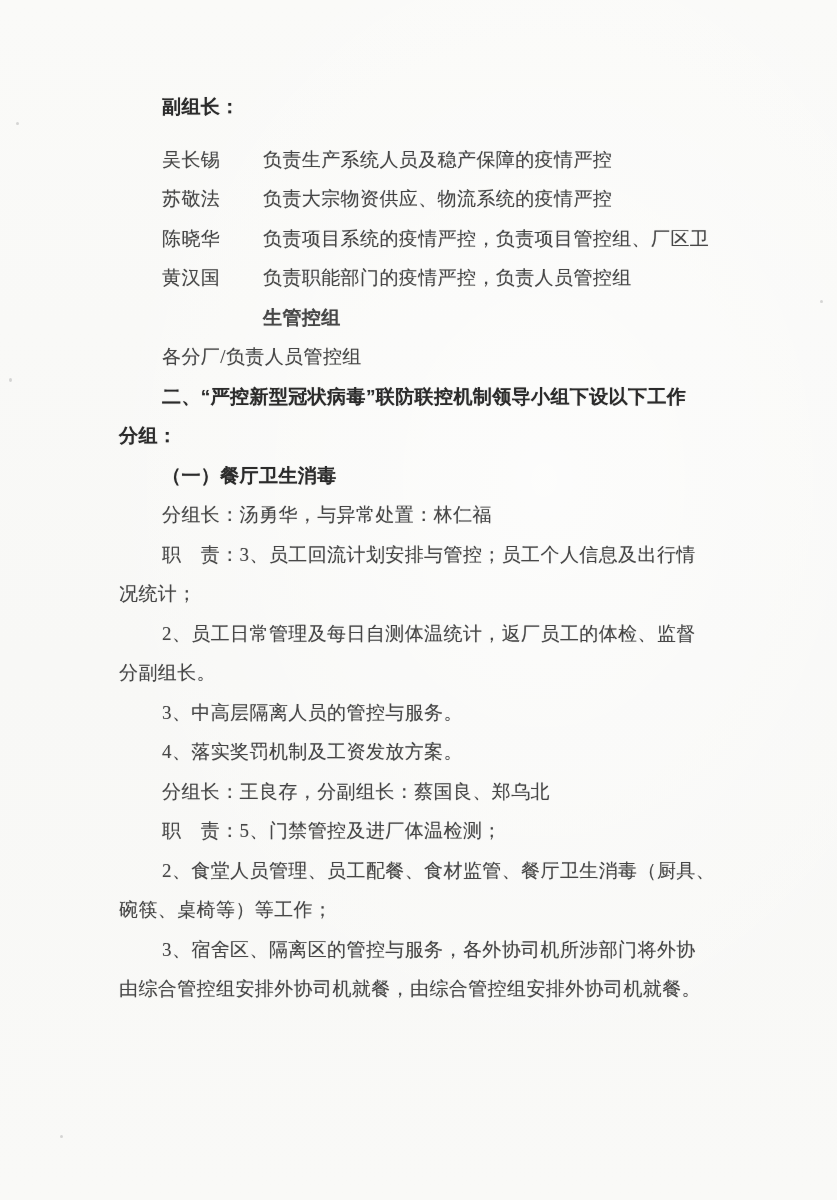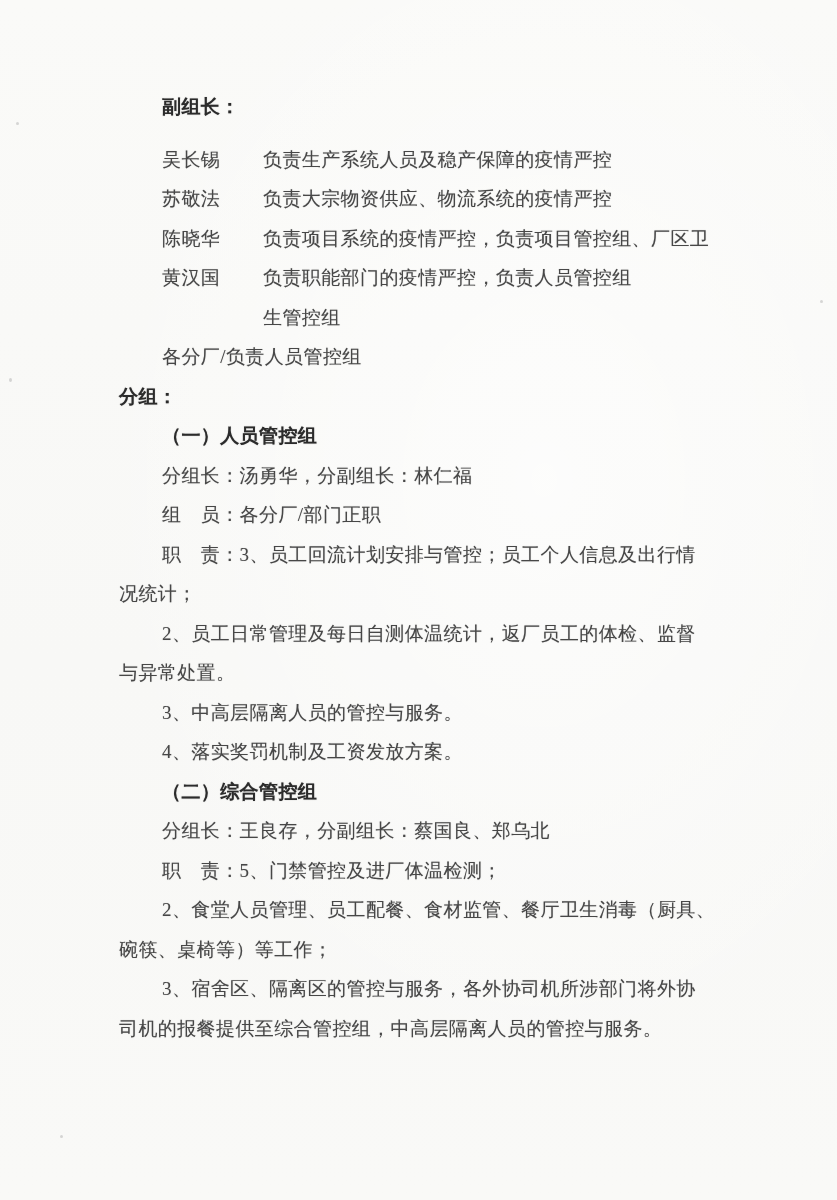--- a/index.html
+++ b/index.html
@@ -28,21 +28,21 @@
     letter-spacing: 0.4px;
     text-shadow: 0 0 1px rgba(110,110,110,0.45);
   }
   .bold {
     font-family: "Liberation Sans", "DejaVu Sans", sans-serif;
     font-weight: 700;
     color: #2b2b2b;
     text-shadow: 0 0 1px rgba(70,70,70,0.5);
   }
   .indent { padding-left: 43px; }
-  .cont   { padding-left: 144px; }
+  .cont   { padding-left: 144px; font-weight: bold; }
   .name-row { display: flex; padding-left: 43px; align-items: center; }
   .name-row .nm { width: 101px; flex: 0 0 101px; }
   .first-name-row { margin-top: 13px; }
   .speck {
     position: absolute;
     background: rgba(120,120,120,0.28);
     border-radius: 50%;
   }
 </style>
 </head>
@@ -72,34 +72,33 @@
       <span>负责项目系统的疫情严控，负责项目管控组、厂区卫</span>
     </div>
     <div class="line name-row">
       <span class="nm">黄汉国</span>
       <span>负责职能部门的疫情严控，负责人员管控组</span>
     </div>
     <div class="line cont">生管控组</div>
 
     <div class="line indent">各分厂/负责人员管控组</div>
 
+    <div class="line bold indent">二、“严控新型冠状病毒”联防联控机制领导小组下设以下工作</div>
     <div class="line bold">分组：</div>
 
-    <div class="line bold indent">（一）人员管控组</div>
-    <div class="line indent">分组长：汤勇华，分副组长：林仁福</div>
-    <div class="line indent">组　员：各分厂/部门正职</div>
+    <div class="line bold indent">（一）餐厅卫生消毒</div>
+    <div class="line indent">分组长：汤勇华，与异常处置：林仁福</div>
     <div class="line indent">职　责：3、员工回流计划安排与管控；员工个人信息及出行情</div>
     <div class="line">况统计；</div>
     <div class="line indent">2、员工日常管理及每日自测体温统计，返厂员工的体检、监督</div>
-    <div class="line">与异常处置。</div>
+    <div class="line">分副组长。</div>
     <div class="line indent">3、中高层隔离人员的管控与服务。</div>
     <div class="line indent">4、落实奖罚机制及工资发放方案。</div>
 
-    <div class="line bold indent">（二）综合管控组</div>
     <div class="line indent">分组长：王良存，分副组长：蔡国良、郑乌北</div>
     <div class="line indent">职　责：5、门禁管控及进厂体温检测；</div>
     <div class="line indent">2、食堂人员管理、员工配餐、食材监管、餐厅卫生消毒（厨具、</div>
     <div class="line">碗筷、桌椅等）等工作；</div>
     <div class="line indent">3、宿舍区、隔离区的管控与服务，各外协司机所涉部门将外协</div>
-    <div class="line">司机的报餐提供至综合管控组，中高层隔离人员的管控与服务。</div>
+    <div class="line">由综合管控组安排外协司机就餐，由综合管控组安排外协司机就餐。</div>
 
   </div>
 </div>
 
 </body></html>

